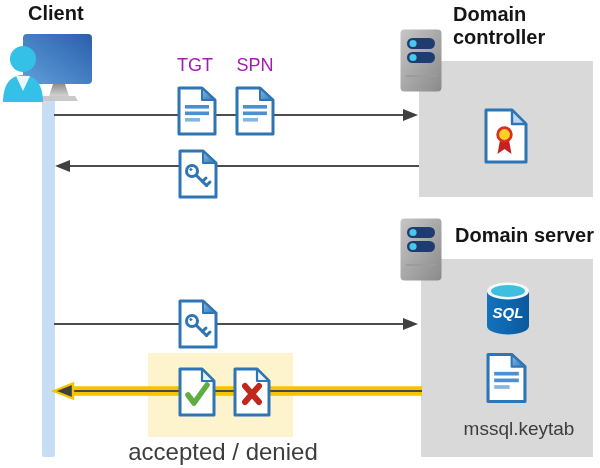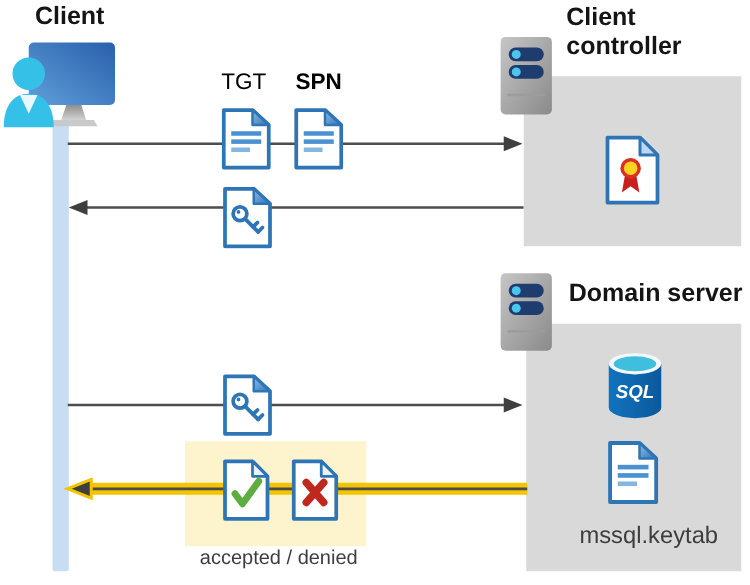--- a/index.html
+++ b/index.html
@@ -4,25 +4,25 @@
 <style>
   html,body{margin:0;padding:0;}
   body{
     width:600px;height:468px;position:relative;overflow:hidden;
     background:#ffffff;
     font-family:"Liberation Sans","DejaVu Sans",sans-serif;
     color:#1a1a1a;
   }
   .abs{position:absolute;}
   .title{font-weight:bold;font-size:20px;line-height:23px;color:#151515;}
-  .small-label{font-size:18px;color:#000000;text-align:center;}
+  .small-label{font-size:18px;color:#a21caf;text-align:center;}
   .gray-box{background:#d9d9d9;}
   .yellow-box{background:#fdf3cd;}
   .timeline{background:#c7ddf3;border-radius:2px;}
-  .caption{font-size:16px;color:#3d3d3d;text-align:center;}
+  .caption{font-size:24px;color:#3d3d3d;text-align:center;}
   .z0{z-index:0}.z1{z-index:1}.z2{z-index:2}.z3{z-index:3}
   svg{display:block;}
 </style>
 </head>
 <body>
 
 <svg width="0" height="0" class="abs" aria-hidden="true">
   <defs>
     <linearGradient id="monitorGrad" x1="0" y1="1" x2="1" y2="0">
       <stop offset="0" stop-color="#5f9fda"></stop>
@@ -57,21 +57,21 @@
     <g>
       <circle cx="21" cy="31" r="13" fill="#35c1e7"></circle>
       <path d="M1 74 C1 56 9 47 21 47 C33 47 41 56 41 74 Z" fill="#35c1e7"></path>
       <path d="M14 48 L28 48 L21 63 Z" fill="#eaf7fc"></path>
     </g>
   </svg>
 </div>
 
 <div class="abs timeline z1" style="left:42px;top:96px;width:13px;height:361px;"></div>
 
-<div class="abs title" style="left:453px;top:3px;width:145px;">Client controller</div>
+<div class="abs title" style="left:453px;top:3px;width:145px;">Domain controller</div>
 
 <div class="abs gray-box z0" style="left:419px;top:61px;width:174px;height:136px;"></div>
 
 <div class="abs z2" style="left:400px;top:29px;">
   <svg width="42" height="63" viewBox="0 0 42 63">
     <rect x="0.5" y="0.5" width="41" height="62" rx="4" fill="url(#serverGrad)"></rect>
     <rect x="6" y="46" width="30" height="2" fill="#9c9c9c"></rect>
     <rect x="7" y="9" width="28" height="11" rx="5.5" fill="#1e3c6e"></rect>
     <circle cx="13" cy="14.5" r="3.6" fill="#49c7ec"></circle>
     <rect x="7" y="23" width="28" height="11" rx="5.5" fill="#1e3c6e"></rect>
@@ -128,21 +128,21 @@
 <div class="abs caption" style="left:421px;top:418px;width:196px;font-size:19px;">mssql.keytab</div>
 
 <div class="abs z1" style="left:54px;top:107px;">
   <svg width="364" height="16" viewBox="0 0 364 16">
     <line x1="0" y1="8" x2="351" y2="8" stroke="#4d4d4d" stroke-width="2"></line>
     <polygon points="364,8 349,2 349,14" fill="#3f3f3f"></polygon>
   </svg>
 </div>
 
 <div class="abs small-label" style="left:173px;top:55px;width:44px;">TGT</div>
-<div class="abs small-label" style="left:233px;top:55px;width:44px;font-weight:bold;">SPN</div>
+<div class="abs small-label" style="left:233px;top:55px;width:44px;">SPN</div>
 
 <div class="abs z3" style="left:177px;top:86px;">
   <svg width="40" height="50" viewBox="0 0 40 50">
     <path d="M2 2 H25 L38 14 V48 H2 Z" fill="#ffffff" stroke="#2e75b6" stroke-width="3" stroke-linejoin="round"></path>
     <path d="M25 2 V14 H38 Z" fill="url(#foldGrad)" stroke="#2e75b6" stroke-width="2" stroke-linejoin="round"></path>
     <rect x="8" y="19" width="24" height="3.6" fill="#4a90d2"></rect>
     <rect x="8" y="25.5" width="24" height="3.6" fill="#4a90d2"></rect>
     <rect x="8" y="32" width="15" height="3.6" fill="#85b6e0"></rect>
   </svg>
 </div>

